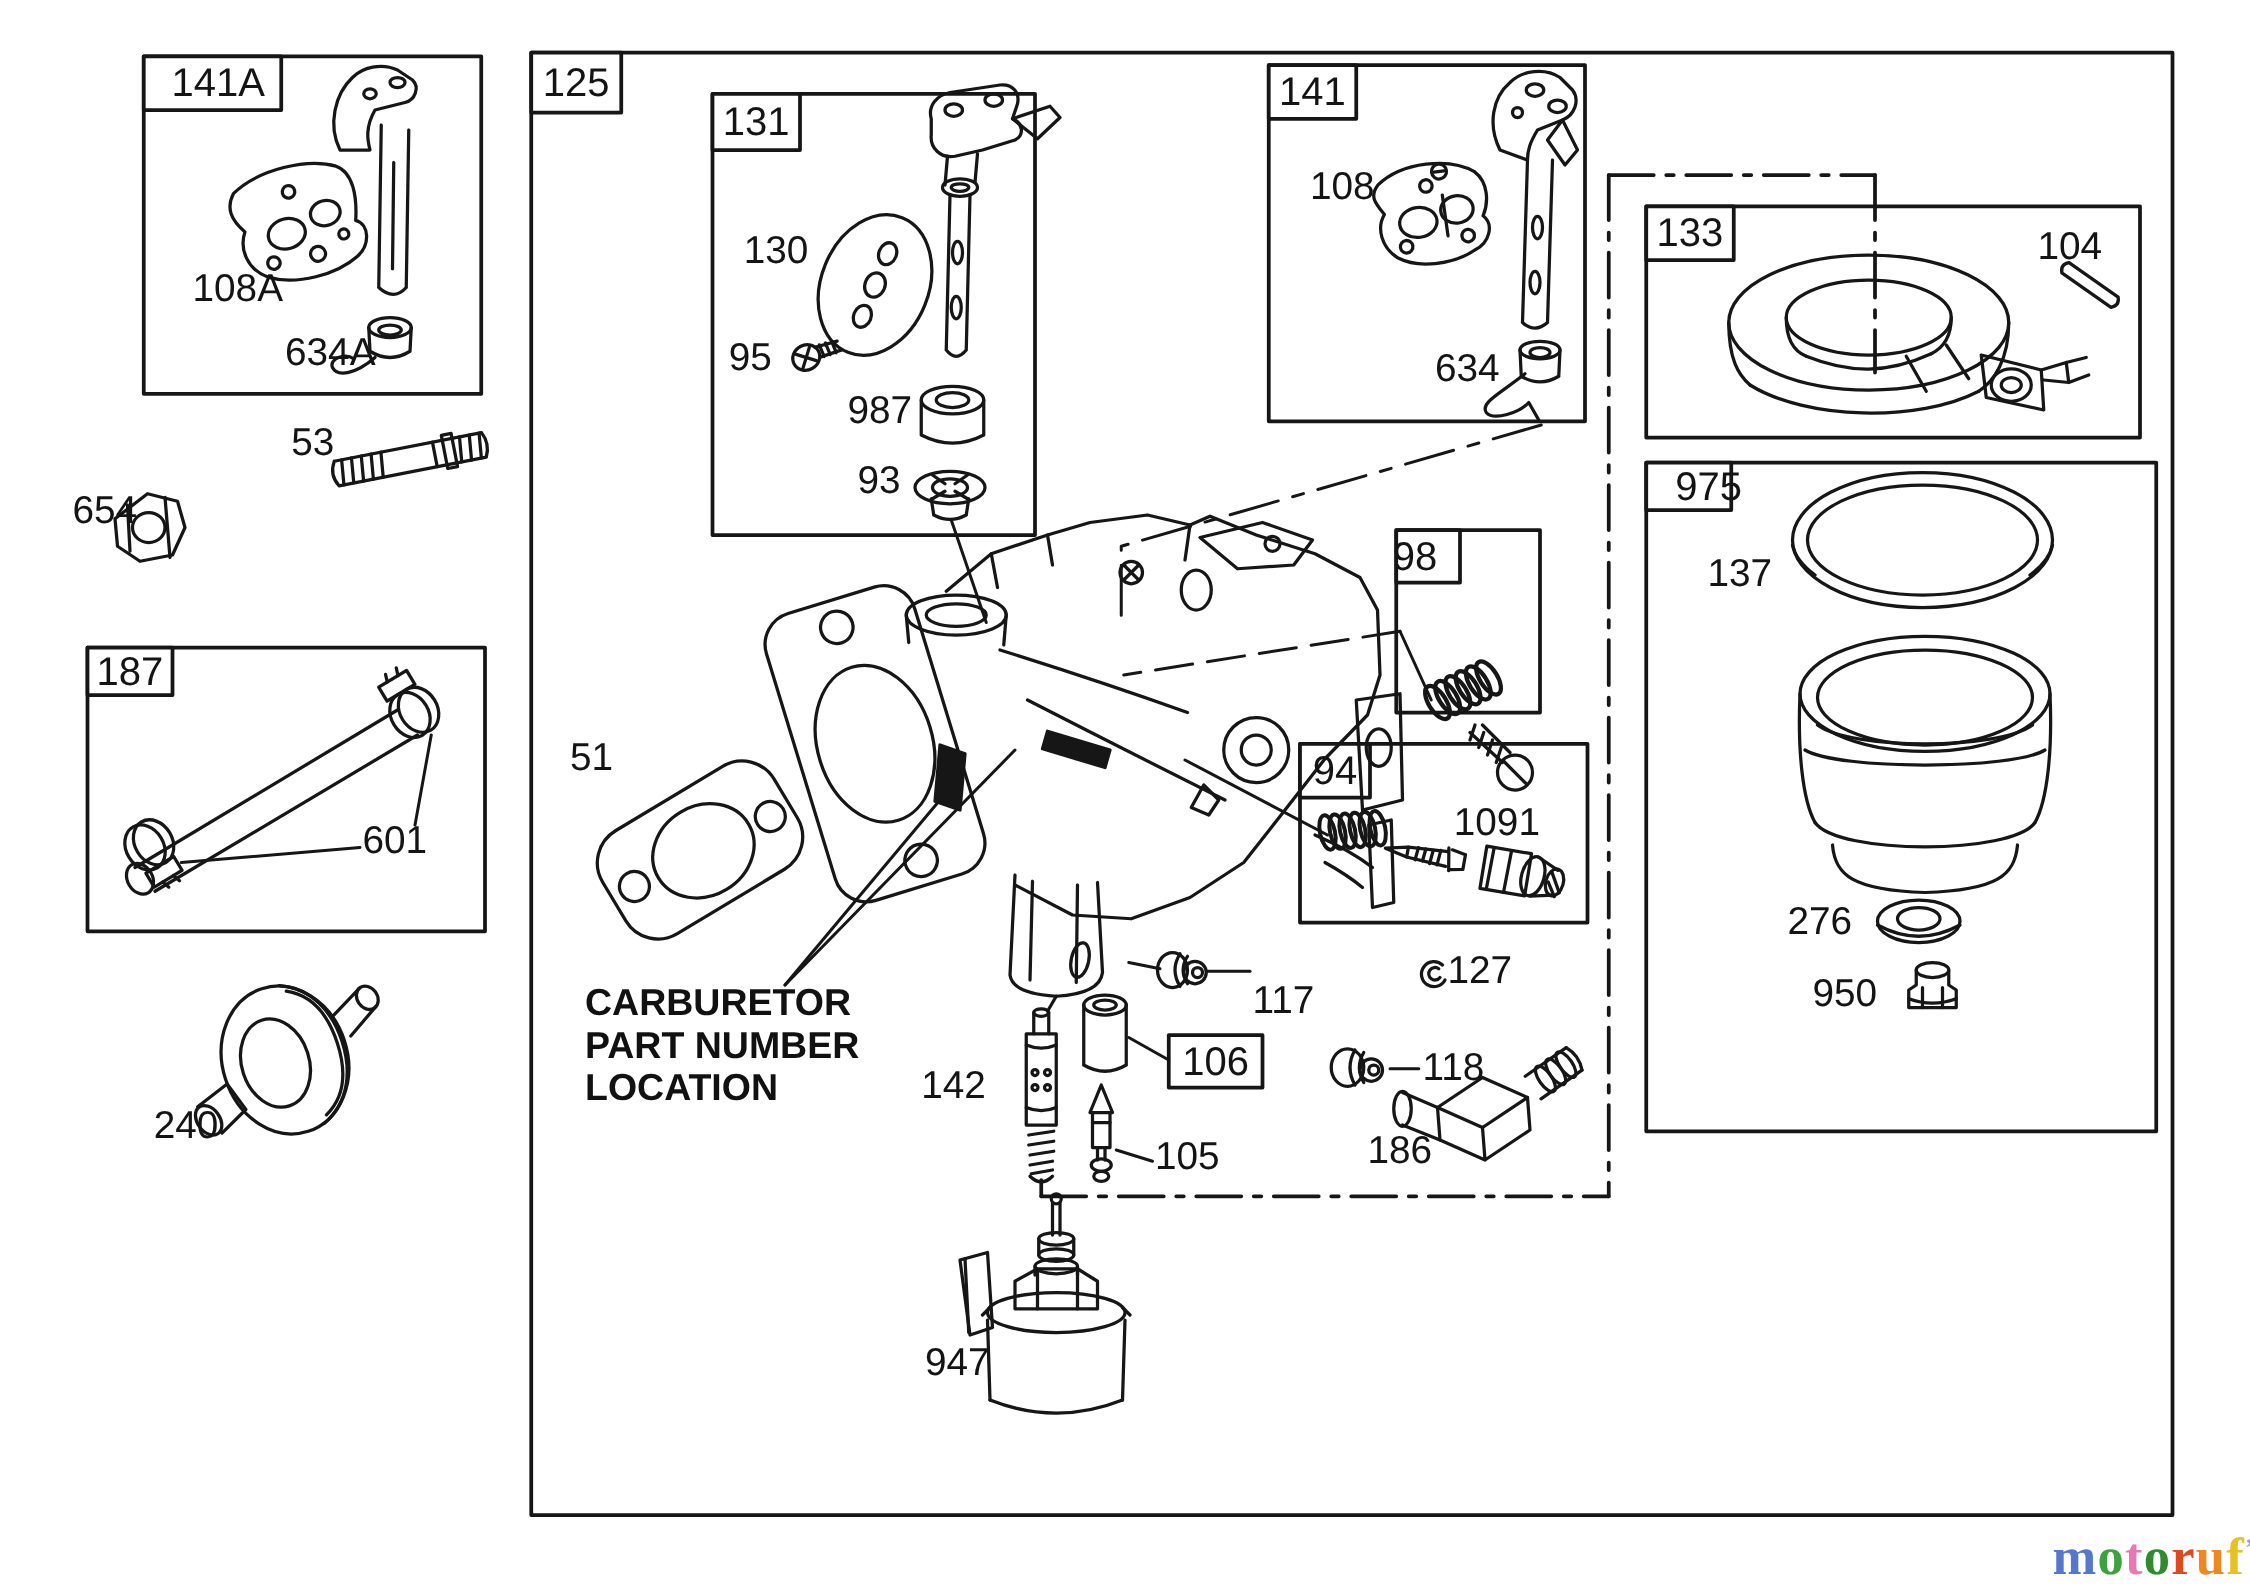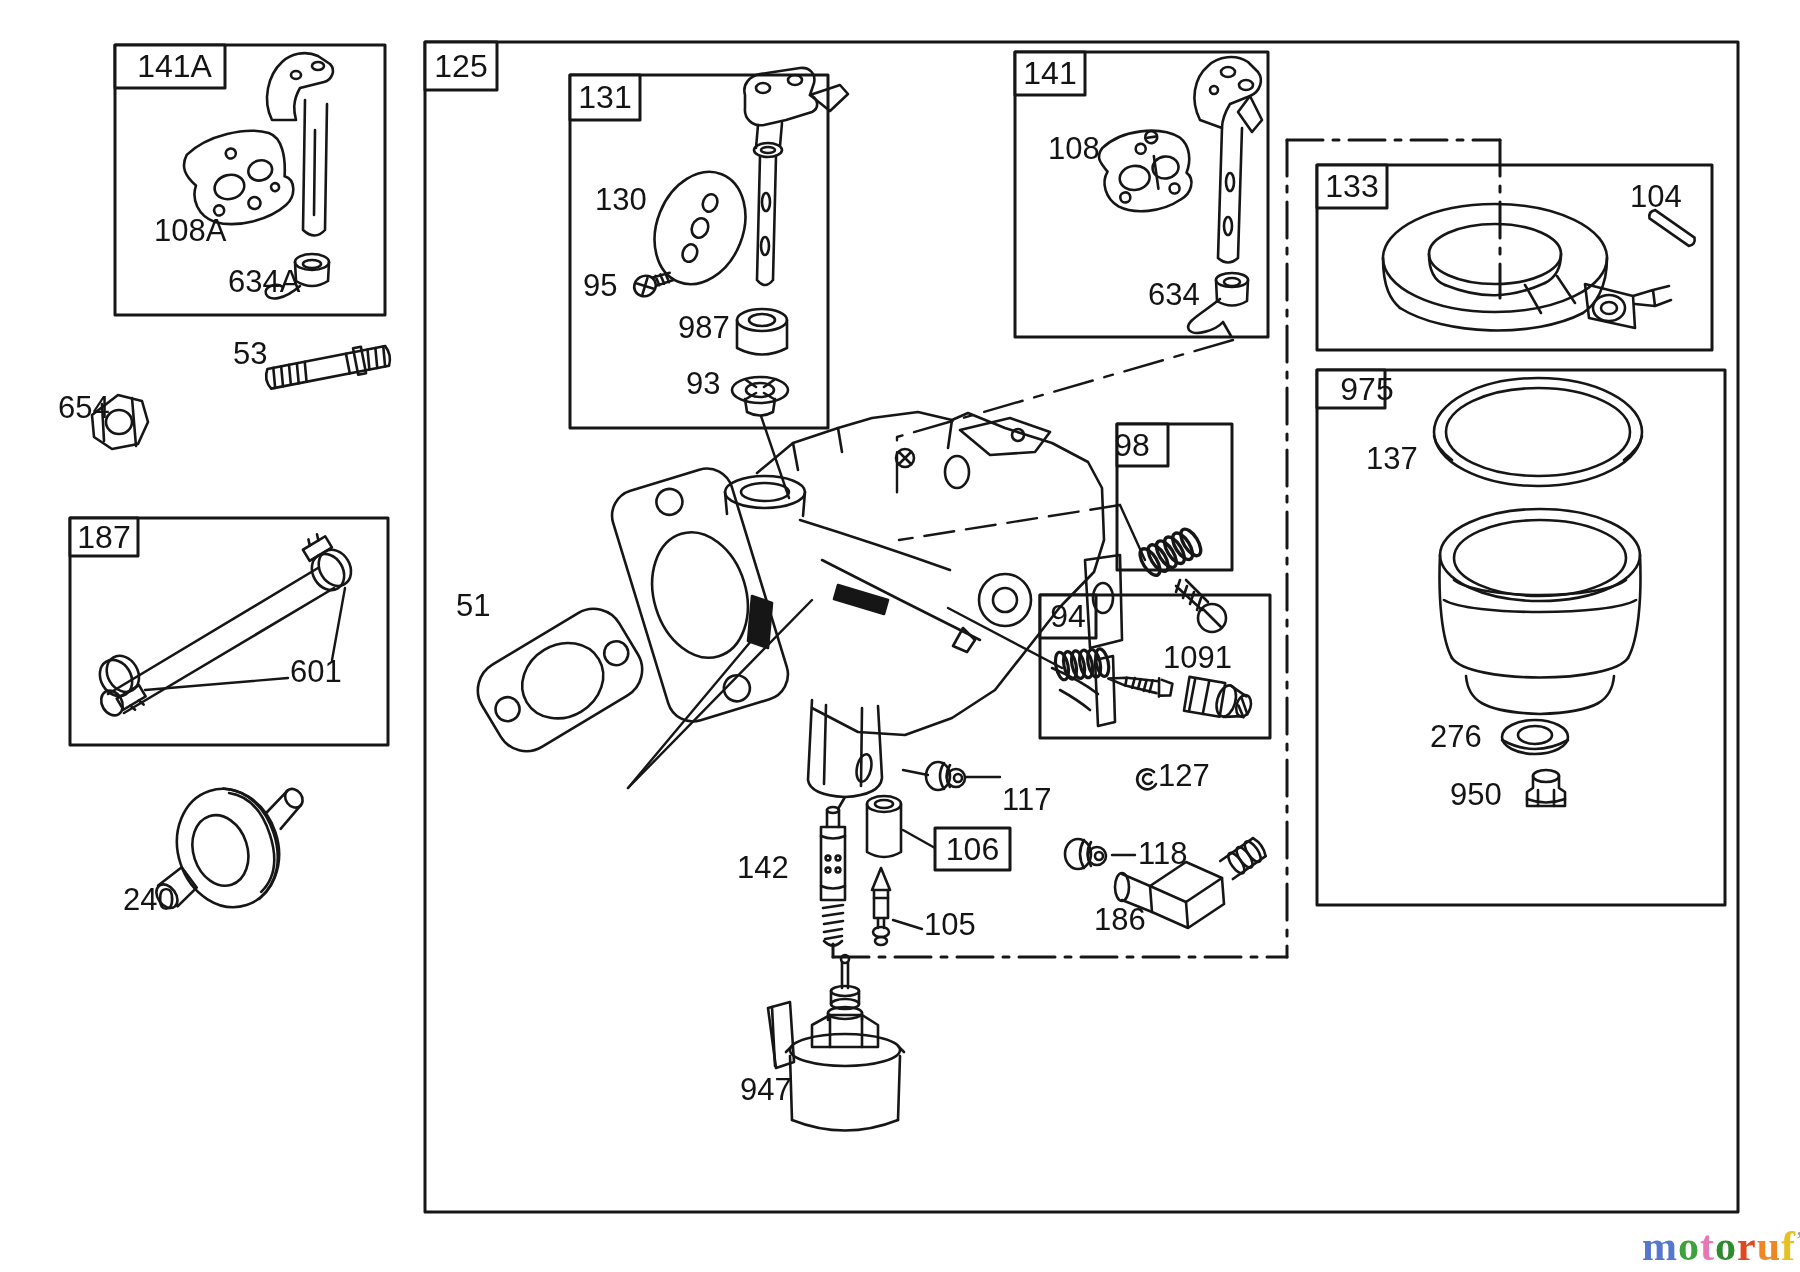--- a/index.html
+++ b/index.html
@@ -459,18 +459,23 @@
 <div class="lbl" style="left:456px;top:590px;">51</div>
 <div class="lbl" style="left:1163px;top:642px;">1091</div>
 <div class="lbl" style="left:1002px;top:772px;margin-top:12px;">117</div>
 <div class="lbl" style="left:1158px;top:760px;">127</div>
 <div class="lbl" style="left:1138px;top:838px;">118</div>
 <div class="lbl" style="left:1094px;top:904px;">186</div>
 <div class="lbl" style="left:924px;top:909px;">105</div>
 <div class="lbl" style="left:737px;top:852px;">142</div>
 <div class="lbl" style="left:740px;top:1074px;">947</div>
 
+<div class="note" style="left:468px;top:786px;">
+  <div>CARBURETOR</div>
+  <div>PART NUMBER</div>
+  <div>LOCATION</div>
+</div>
 
 <div class="wm">
   <span><span style="color: rgb(85, 119, 204);">m</span><span style="color: rgb(61, 162, 61);">o</span><span style="color: rgb(232, 120, 180);">t</span><span style="color: rgb(46, 139, 46);">o</span><span style="color: rgb(221, 74, 34);">r</span><span style="color: rgb(238, 136, 34);">u</span><span style="color: rgb(230, 193, 34);">f</span></span><span class="tick" style="color: rgb(160, 160, 160);">’</span>
 </div>
 
 </div>
 
 </body></html>

